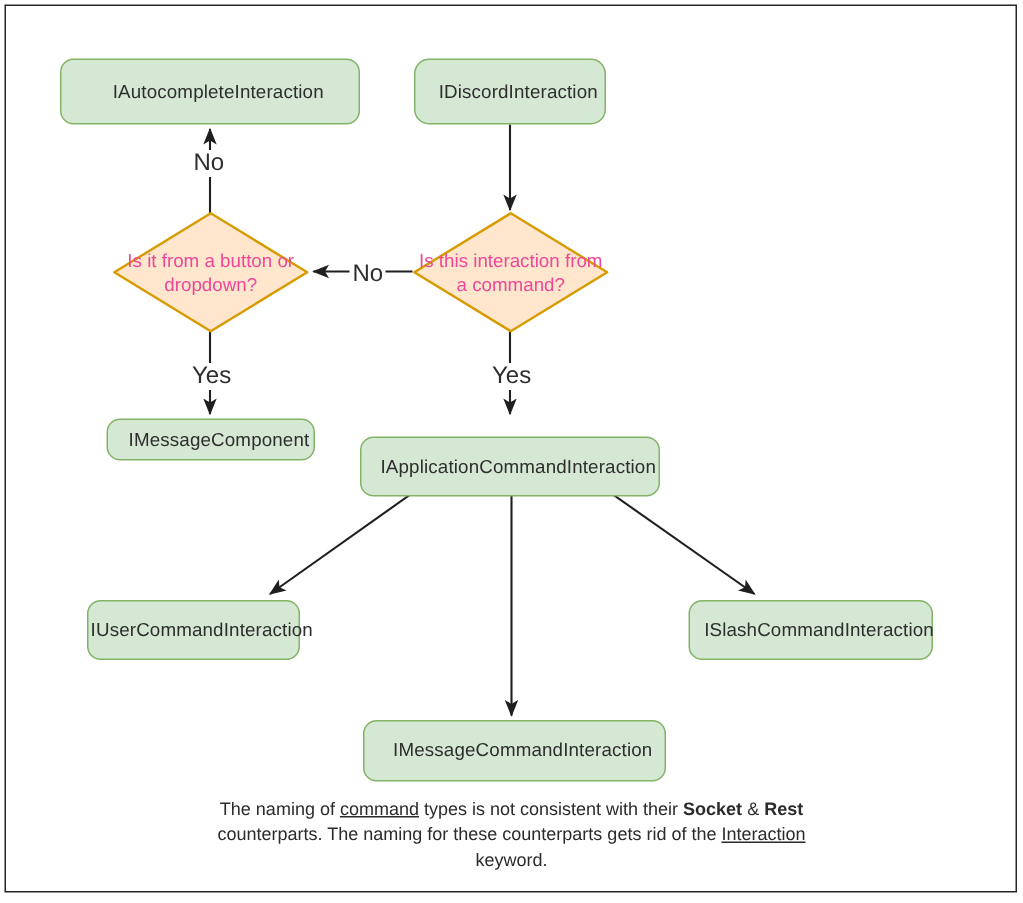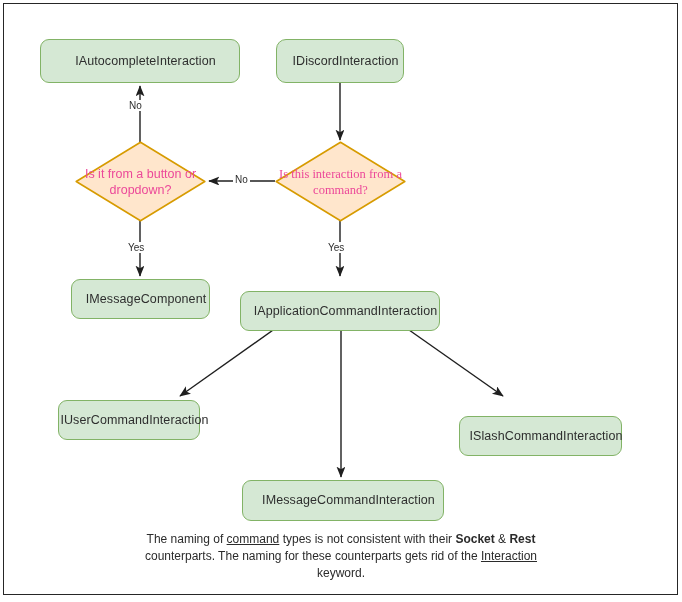--- a/index.html
+++ b/index.html
@@ -75,21 +75,21 @@
     align-items: center;
     justify-content: center;
     text-align: center;
     font-size: 12.5px;
     color: #ec4899;
     line-height: 1.28;
   }
   .edge-label {
     position: absolute;
     background: #ffffff;
-    font-size: 10px;
+    font-size: 16px;
     color: #2e2e2e;
     padding: 0 2px;
     line-height: 1.1;
     white-space: nowrap;
   }
   #caption {
     position: absolute;
     left: 141px;
     top: 531px;
     width: 400px;
@@ -148,40 +148,40 @@
     <span class="label">IDiscordInteraction</span>
   </div>
 
   <div class="diamond-wrap" style="left:75px; top:141px; width:131px; height:81px;">
     <svg class="diamond-shape" width="131" height="81" viewBox="0 0 131 81">
       <path d="M65.5 1.2 L129.8 40.5 L65.5 79.8 L1.2 40.5 Z" fill="#ffe6cc" stroke="#d79b00" stroke-width="1.6" stroke-linejoin="round"></path>
     </svg>
     <div class="diamond-text">Is it from a button or dropdown?</div>
   </div>
 
-  <div class="diamond-wrap" style="left:275px; top:141px; width:131px; height:81px;font-family:Liberation Serif, serif;">
+  <div class="diamond-wrap" style="left:275px; top:141px; width:131px; height:81px;">
     <svg class="diamond-shape" width="131" height="81" viewBox="0 0 131 81">
       <path d="M65.5 1.2 L129.8 40.5 L65.5 79.8 L1.2 40.5 Z" fill="#ffe6cc" stroke="#d79b00" stroke-width="1.6" stroke-linejoin="round"></path>
     </svg>
     <div class="diamond-text">Is this interaction from a command?</div>
   </div>
 
-  <div class="node box" style="left:71px; top:279px; width:139px; height:40px;">
+  <div class="node box" style="left:71px; top:279px; width:139px; height:28px;">
     <span class="label">IMessageComponent</span>
   </div>
 
   <div class="node box" style="left:240px; top:291px; width:200px; height:40px;">
     <span class="label">IApplicationCommandInteraction</span>
   </div>
 
   <div class="node box" style="left:58px; top:400px; width:142px; height:40px;">
     <span class="label">IUserCommandInteraction</span>
   </div>
 
-  <div class="node box" style="left:459px; top:416px; width:163px; height:40px;">
+  <div class="node box" style="left:459px; top:400px; width:163px; height:40px;">
     <span class="label">ISlashCommandInteraction</span>
   </div>
 
   <div class="node box" style="left:242px; top:480px; width:202px; height:41px;">
     <span class="label">IMessageCommandInteraction</span>
   </div>
 
   <div id="caption">
     <span>The naming of </span><u>command</u><span> types is not consistent with their</span><span> </span><b>Socket</b><span> &amp; </span><b>Rest</b><span> counterparts. The naming for these</span> <span>counterparts gets rid of the </span><u>Interaction</u><span> keyword.</span>
   </div>

